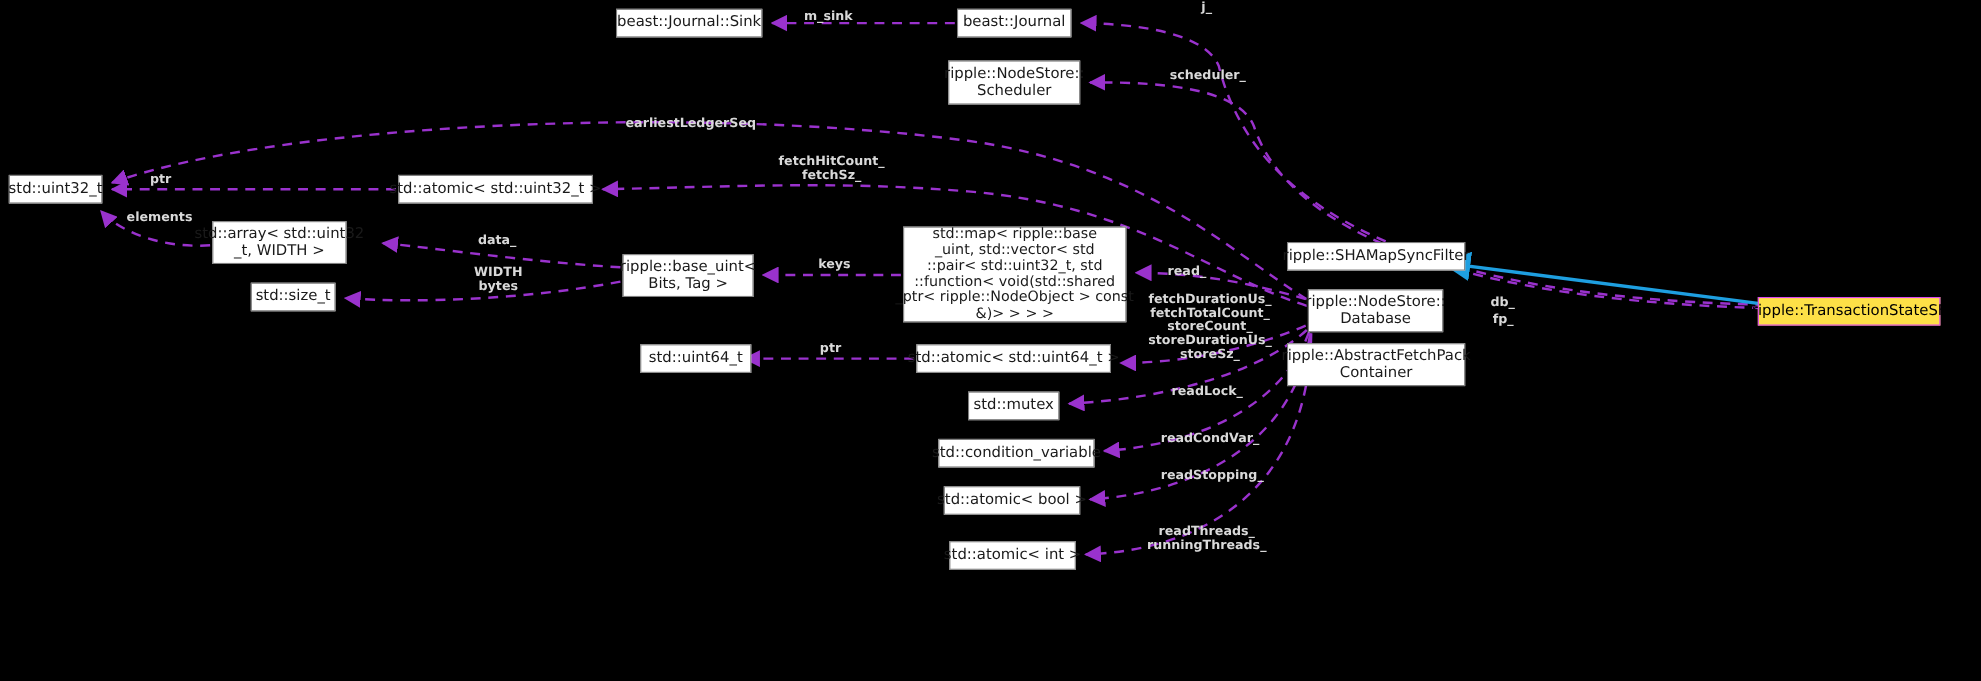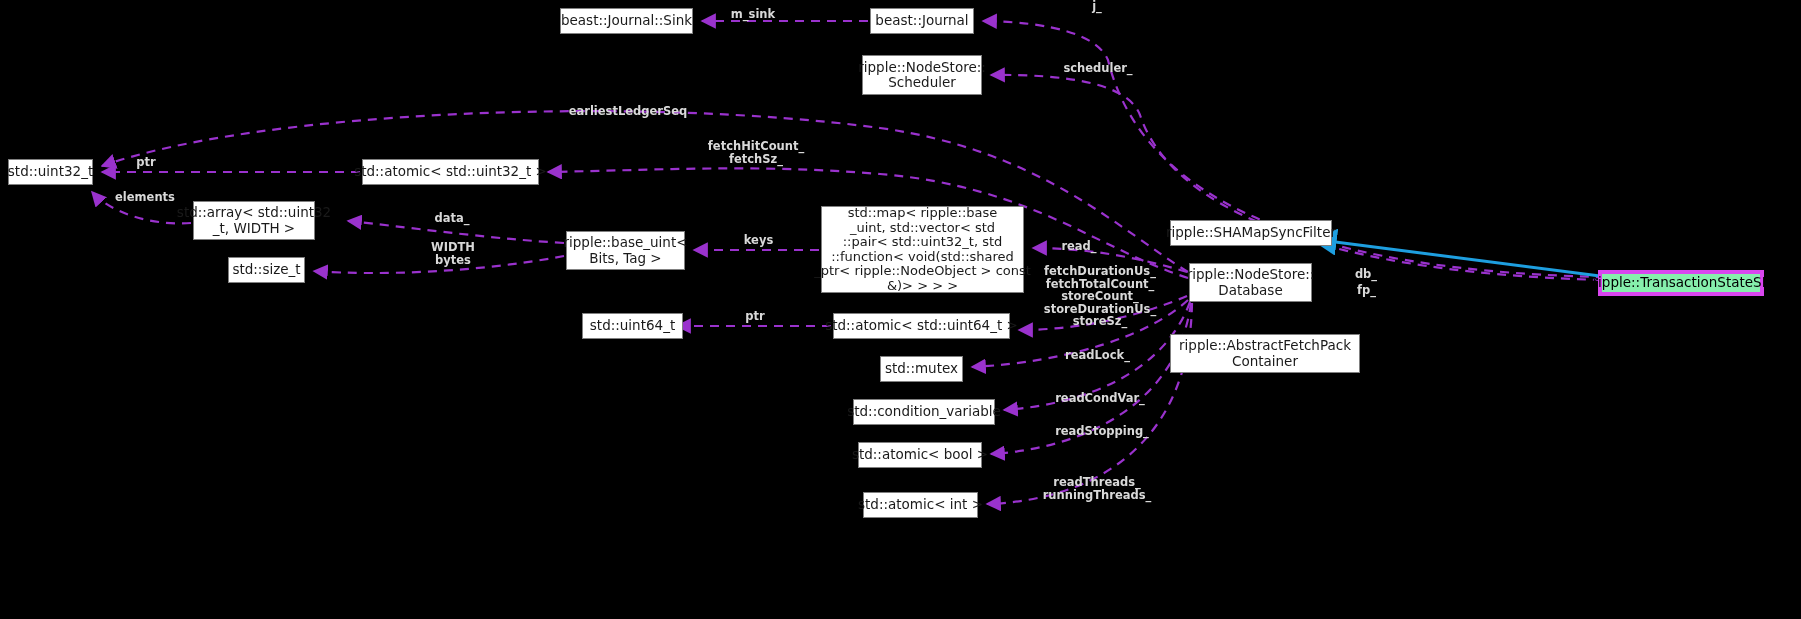--- a/index.html
+++ b/index.html
@@ -32,22 +32,22 @@
     font-size: 13.5px;
     line-height: 15.5px;
     text-align: center;
     display: flex;
     align-items: center;
     justify-content: center;
     white-space: pre;
     letter-spacing: 0px;
   }
   .node.focus {
-    background: #86efac;
-    border: 4px solid #d946ef;
+    background: #fde047;
+    border: 1px solid #d946ef;
     color: #000000;
   }
   .edge-label {
     position: absolute;
     color: #d9d9d9;
     font-size: 11.5px;
     line-height: 12.5px;
     font-weight: bold;
     text-align: center;
     white-space: pre;
@@ -179,21 +179,21 @@
 
   <div class="node" style="left:1170px; top:220px; width:162px; height:26px;">
     <span>ripple::SHAMapSyncFilter</span>
   </div>
 
   <div class="node" style="left:1189px; top:263px; width:123px; height:39px;">
     <span>ripple::NodeStore::
 Database</span>
   </div>
 
-  <div class="node" style="left:1170px; top:334px; width:190px; height:39px;">
+  <div class="node" style="left:1170px; top:312px; width:162px; height:39px;">
     <span>ripple::AbstractFetchPack
 Container</span>
   </div>
 
   <div class="node focus" style="left:1598px; top:270px; width:166px; height:26px;">
     <span>ripple::TransactionStateSF</span>
   </div>
 
   <div class="edge-label" style="left:722px; top:8px; width:62px;">m_sink</div>
 

